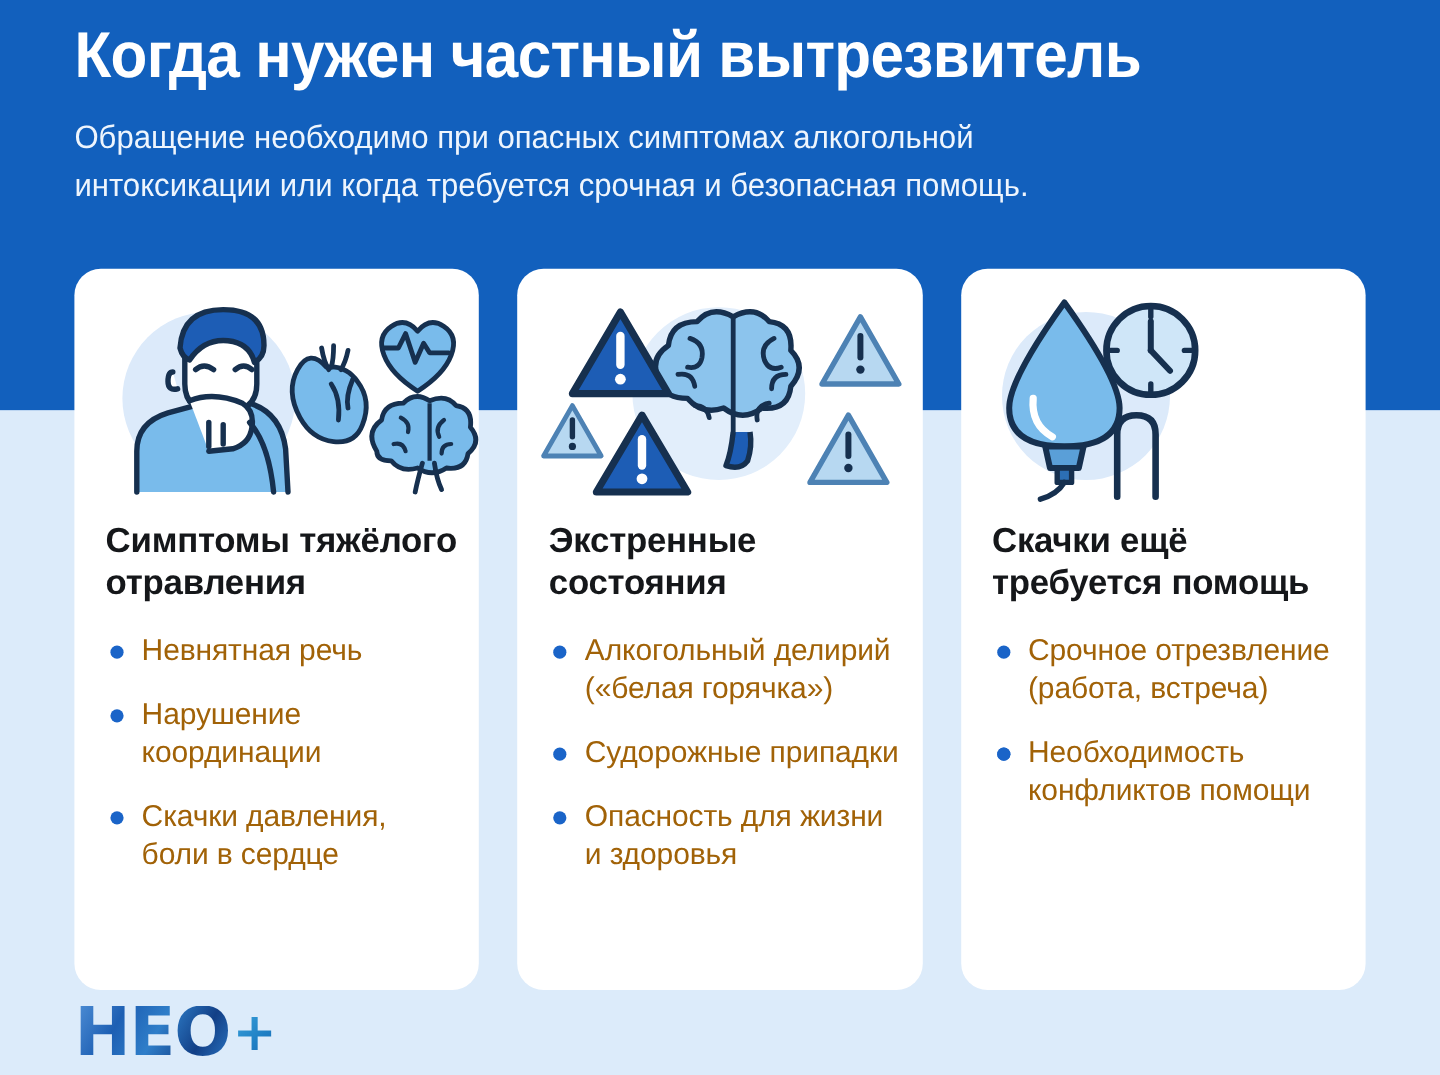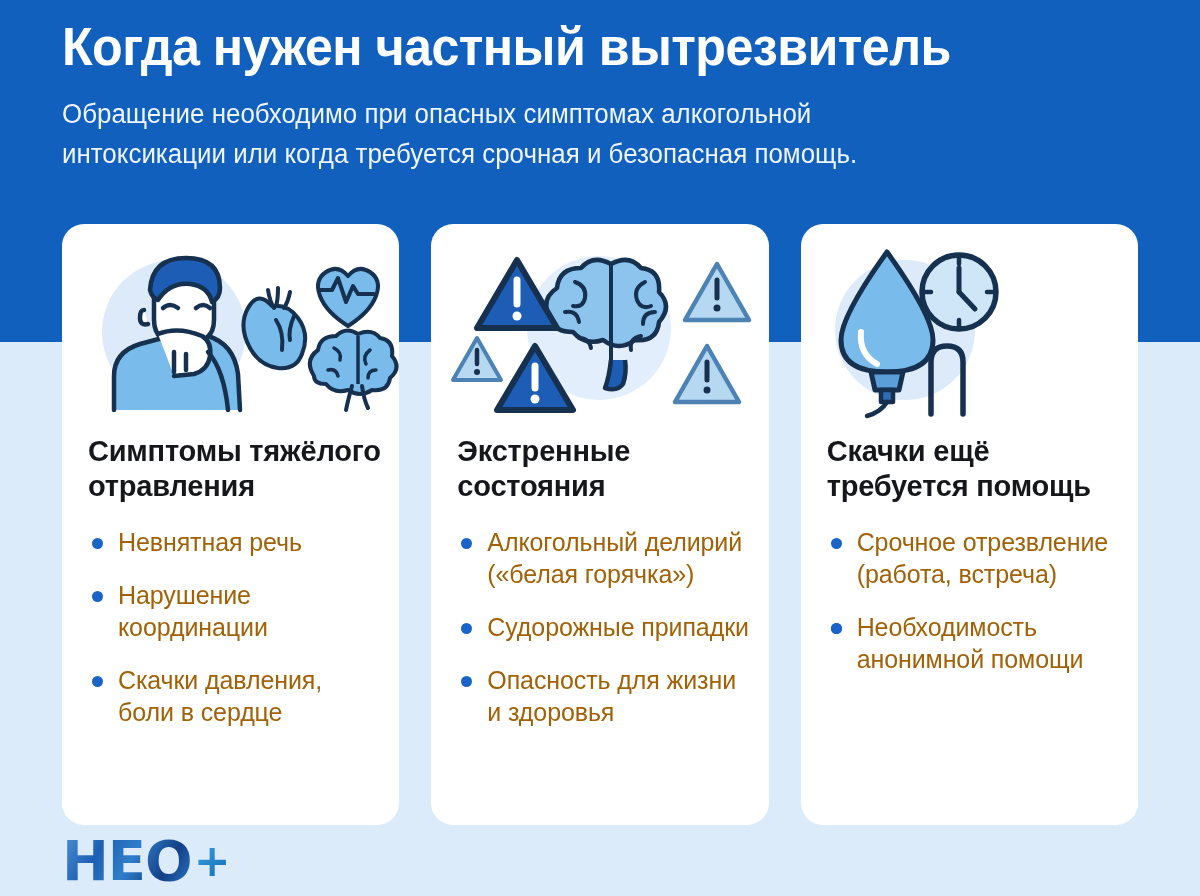--- a/index.html
+++ b/index.html
@@ -324,21 +324,21 @@
         <g>
           <path d="M130 190 L130 138 Q130 122 146 122 Q162 122 162 138 L162 190" fill="none" stroke="#16304f" stroke-width="5.5" stroke-linecap="round"></path>
         </g>
       </svg>
     </div>
     <div class="card-body">
       <div class="card-heading">Скачки ещё требуется помощь</div>
       <ul class="card-list">
         <li><span class="bullet"></span><span>Срочное отрезвление (работа, встреча)</span></li>
         <li><span class="bullet"></span></li>
-        <li><span class="bullet"></span><span>Необходимость анонимной помощи</span></li>
+        <li><span class="bullet"></span><span>Необходимость конфликтов помощи</span></li>
       </ul>
     </div>
   </div>
 
 </div>
 
 <div class="logo">
   <span class="logo-text">НЕО</span>
   <span class="logo-plus">+</span>
 </div>

